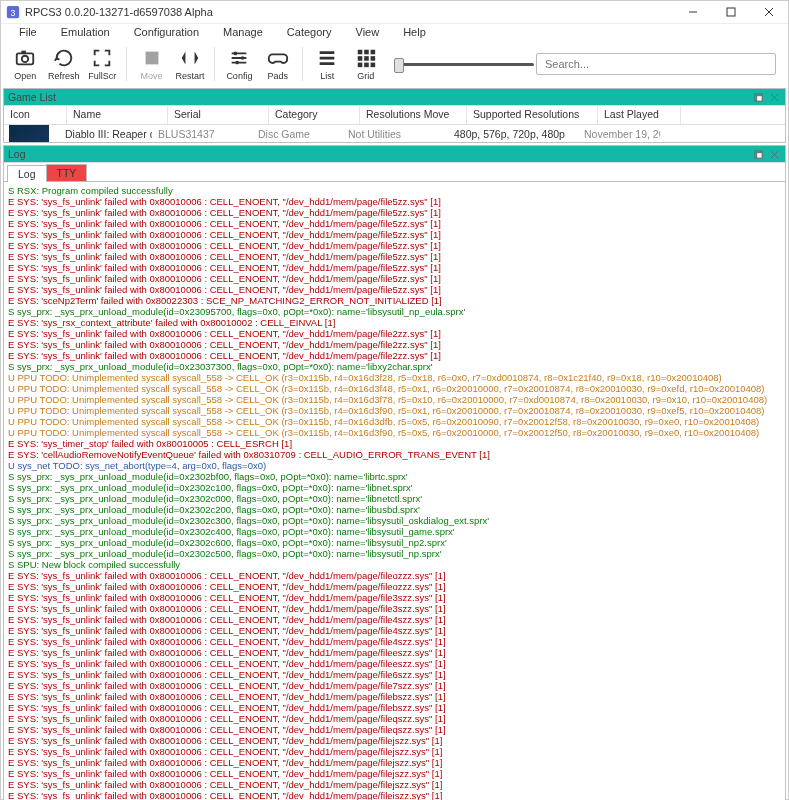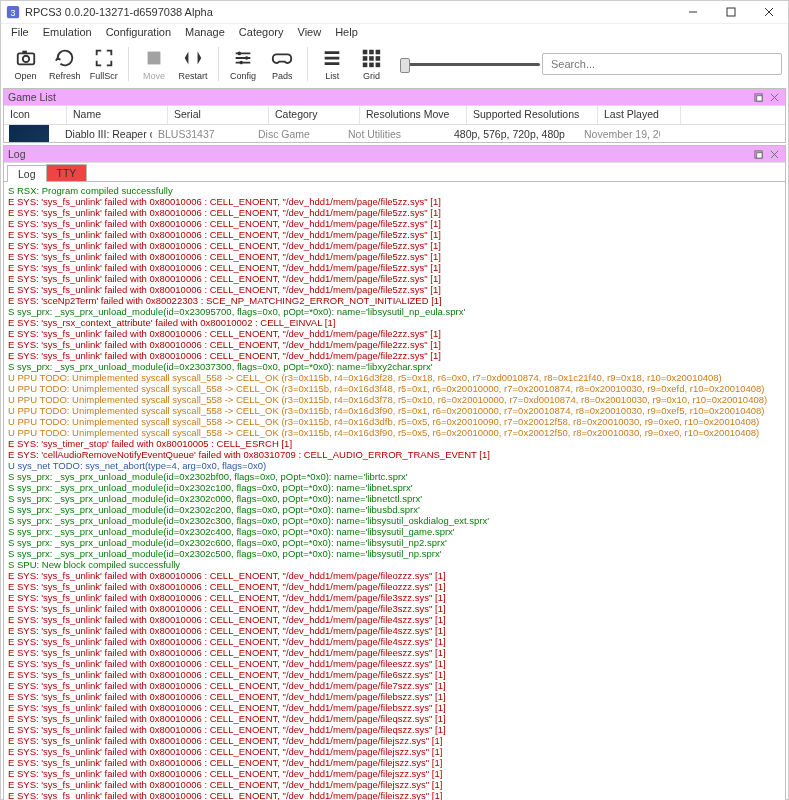--- a/index.html
+++ b/index.html
@@ -1,33 +1,33 @@
 <!DOCTYPE html>
 <html><head>
 <meta charset="utf-8">
 <style>
   html,body{margin:0;padding:0;width:789px;height:800px;background:#fff;font-family:"Segoe UI",Tahoma,sans-serif;font-size:11px;color:#222;overflow:hidden}
   .window{display:flex;flex-direction:column;height:100%;border:1px solid #ccc;box-sizing:border-box}
   .titlebar{height:22px;display:flex;align-items:center;background:#fff;border-bottom:1px solid #eee;font-size:11px}
   .titlebar .app-icon{width:14px;height:14px;margin:0 5px;display:inline-flex}
   .titlebar .title{flex:1;color:#333}
   .titlebar .winbtn{width:38px;height:22px;display:flex;align-items:center;justify-content:center;color:#333}
-  .menubar{height:18px;display:flex;align-items:flex-end;padding:0 4px;font-size:11px;color:#333;gap:2px}
+  .menubar{height:18px;display:flex;align-items:flex-end;padding:0 12px;font-size:11px;color:#333;gap:12px}
   .menubar span{padding:2px 6px}
   .toolbar{height:48px;display:flex;align-items:center;padding:2px 6px;gap:2px}
   .tbtn{width:40px;height:44px;display:flex;flex-direction:column;align-items:center;justify-content:center;font-size:9px;color:#333;gap:2px}
   .tbtn svg{width:22px;height:22px}
   .sep{width:1px;height:34px;background:#ddd;margin:0 4px}
   .slider{flex:0 0 140px;display:flex;align-items:center}
   .slider-track{flex:1;height:3px;background:#555;border-radius:2px;position:relative}
   .slider-thumb{position:absolute;left:0;top:-5px;width:8px;height:13px;background:#e0e0e0;border:1px solid #888;border-radius:2px}
-  .search{flex:0 0 240px;margin-left:auto;}
+  .search{flex:0 0 240px;margin-left:auto;margin-right:6px}
   .search input{width:100%;height:22px;border:1px solid #bbb;border-radius:2px;padding:2px 8px;font-size:11px;box-sizing:border-box;color:#555}
   .panel{border:1px solid #bfbfbf;margin:0 2px;background:#fff}
-  .panel-hdr{height:16px;background:#f0abfc;border-bottom:1px solid #ddd;display:flex;align-items:center;font-size:10.5px;padding:0 4px;color:#444}
+  .panel-hdr{height:16px;background:#14b8a6;border-bottom:1px solid #ddd;display:flex;align-items:center;font-size:10.5px;padding:0 4px;color:#444}
   .panel-hdr .spacer{flex:1}
   .panel-hdr .pbtn{width:14px;height:14px;display:flex;align-items:center;justify-content:center;color:#555;margin-left:2px}
   .glist .cols{display:flex;height:18px;border-bottom:1px solid #ddd;font-size:10.5px;color:#333}
   .glist .cols .col{border-right:1px solid #e5e5e5;padding:2px 6px;white-space:nowrap;overflow:hidden}
   .glist .row{display:flex;height:24px;align-items:center;font-size:10.5px;color:#333;overflow:hidden}
   .glist .row .cell{padding:2px 6px;white-space:nowrap;overflow:hidden}
   .gicon{width:40px;height:20px;background:linear-gradient(135deg,#0a2a4a,#14365a);margin:2px 5px;flex:0 0 40px;display:flex;align-items:center;justify-content:center}
   .gicon2{width:14px;height:12px;background:#444;margin:0 1px 0 2px;display:inline-block;}
   .c-icon{flex:0 0 50px}.c-name{flex:0 0 88px}.c-serial{flex:0 0 88px}.c-ver{flex:0 0 160px}.c-cat{flex:0 0 78px}.c-ps{flex:0 0 94px}.c-res{flex:0 0 118px}.c-lp{flex:0 0 70px}
   .logpanel{flex:1;display:flex;flex-direction:column;margin-top:2px}

